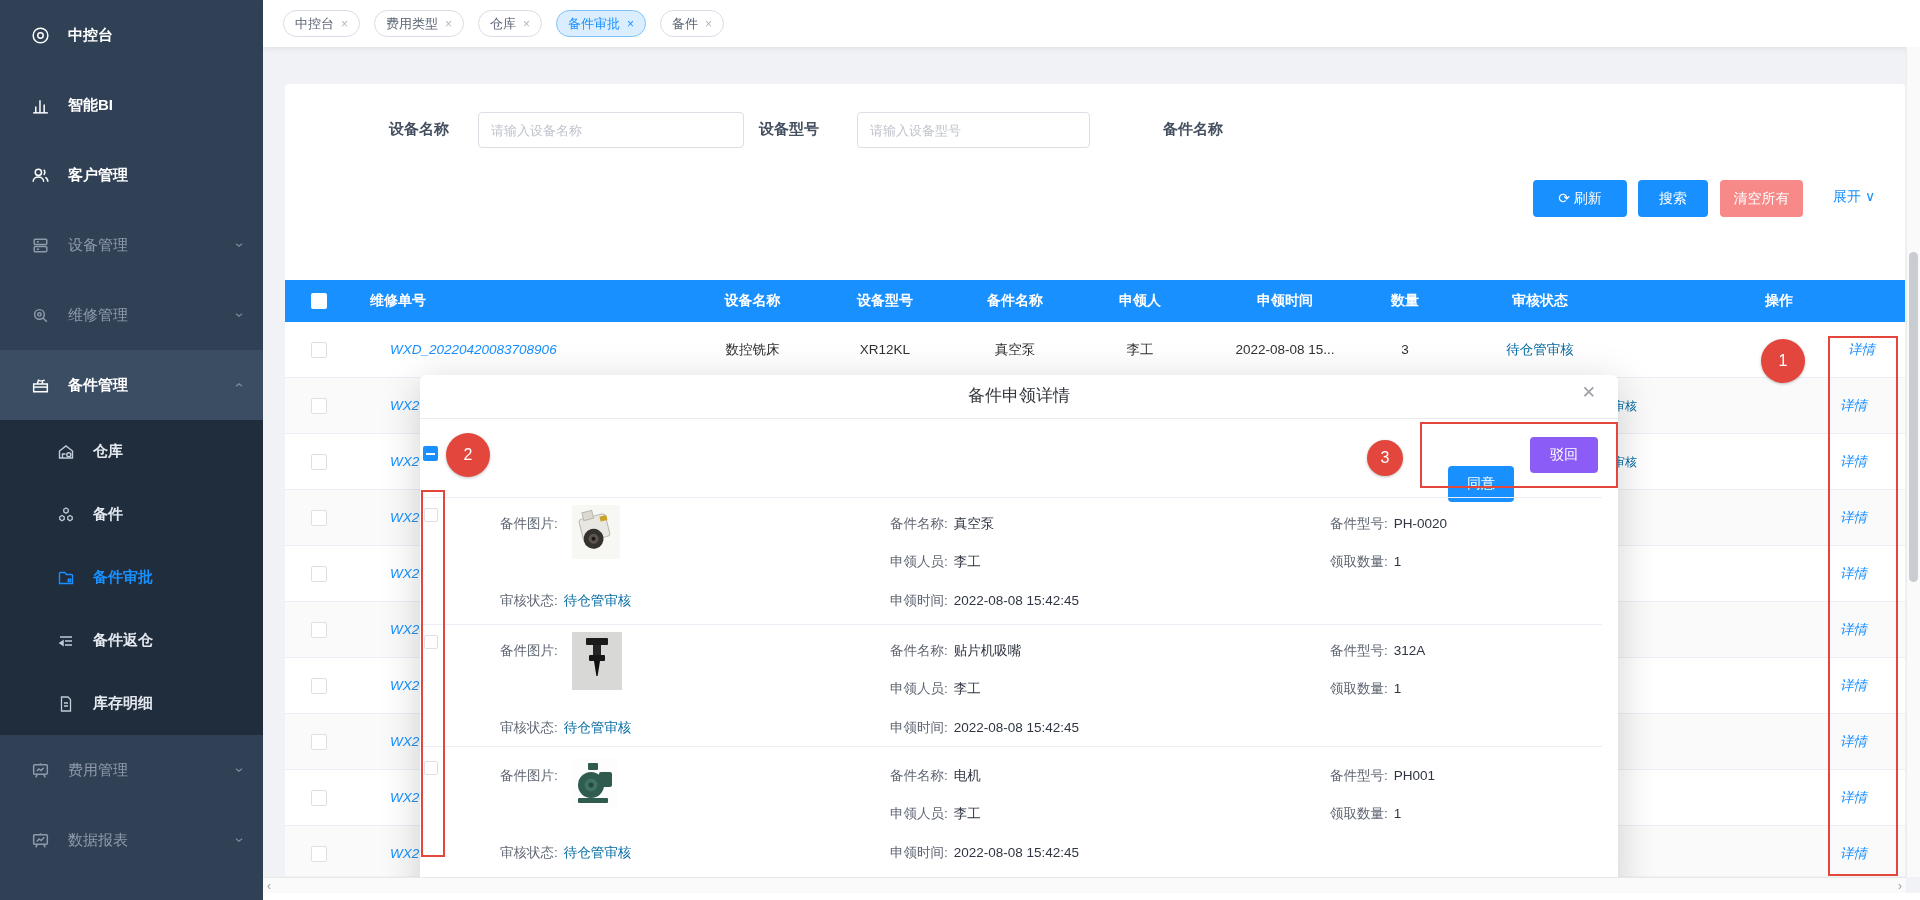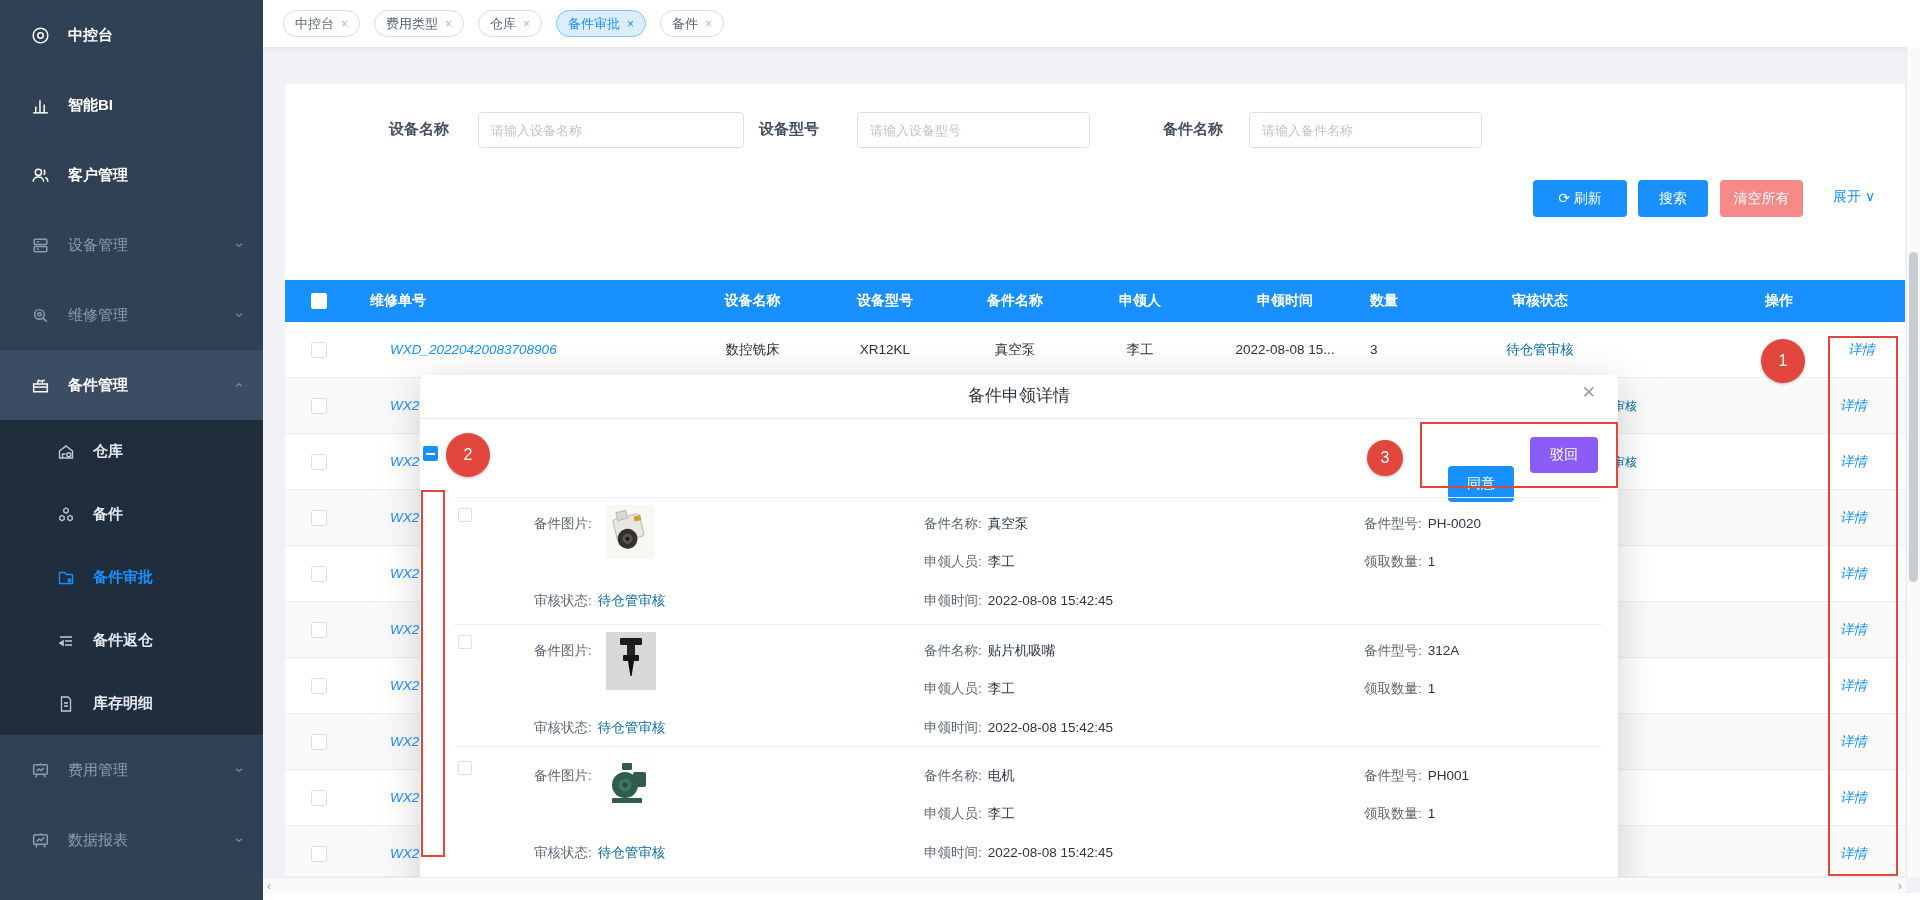--- a/index.html
+++ b/index.html
@@ -50,21 +50,21 @@
   .trow{position:relative;height:56px;display:flex;align-items:center;border-bottom:1px solid #ebeef5;font-size:13.5px;color:#303133;background:#fff;}
   .trow:nth-child(even){background:#fafafa;}
   .c0{width:70px;display:flex;justify-content:flex-start;padding-left:26px;}
   .c1{width:330px;padding-left:35px;}
   .thead .c1{padding-left:15px;}
   .c2{width:135px;text-align:center;}
   .c3{width:130px;text-align:center;}
   .c4{width:130px;text-align:center;}
   .c5{width:120px;text-align:center;}
   .c6{width:170px;text-align:center;}
-  .c7{width:70px;}
+  .c7{width:70px;text-align:center;}
   .c8{width:200px;text-align:center;}
   .c9{width:265px;text-align:right;padding-right:30px;}
   .thead .c9{padding-right:112px;}
   .cbx{width:16px;height:16px;border:1px solid #dcdfe6;border-radius:2px;background:#fff;display:inline-block;cursor:pointer;}
   .thead .cbx{border:none;}
   .link{color:#1890ff;}
   .status-orange{color:#0369a1;}
   .status-green{color:#67c23a;}
   .frag{position:absolute;left:1316px;top:50%;transform:translateY(-50%);font-size:12px;}
   .detail-link{position:absolute;left:1555px;top:50%;transform:translateY(-50%);color:#1890ff;font-size:13.5px;}
@@ -81,21 +81,21 @@
   
   .modal{position:absolute;left:420px;top:375px;width:1198px;height:525px;background:#fff;border-radius:6px 6px 0 0;box-shadow:0 8px 40px rgba(0,0,0,.18);z-index:30;}
   .m-title{position:absolute;left:0;right:0;top:9px;text-align:center;font-size:17px;color:#33383e;}
   .m-close{position:absolute;right:22px;top:7px;font-size:17px;color:#9aa0a6;cursor:pointer;}
   .m-divider{position:absolute;left:0;right:0;top:43px;border-bottom:1px solid #e8eaed;}
   .cbx-ind{position:absolute;left:3px;top:71px;width:15px;height:15px;background:#1890ff;border-radius:2px;cursor:pointer;}
   .cbx-ind::after{content:"";display:block;width:9px;height:2px;background:#fff;margin:6.5px auto 0;}
   .m-btn{position:absolute;top:62px;height:36px;border:none;border-radius:4px;color:#fff;font-size:14px;cursor:pointer;font-family:inherit;}
   .btn-approve{left:1028px;width:66px;background:#1890ff;margin-top:29px;}
   .btn-reject{left:1110px;width:68px;background:#8b5cf6;}
-  .m-blocks{position:absolute;left:0;right:16px;top:122px;padding-left:34px;}
+  .m-blocks{position:absolute;left:0;right:16px;top:122px;}
   .m-block{position:relative;border-top:1px solid #ebeef5;}
   .m-block.b1{height:127px;}
   .m-block.b2{height:122px;}
   .m-block.b3{height:134px;border-bottom:1px solid #ebeef5;}
   .m-cbx{position:absolute;left:4px;top:10px;width:14px;height:14px;border:1px solid #dcdfe6;border-radius:2px;background:#fff;cursor:pointer;}
   .m-line{position:absolute;font-size:13.5px;color:#5f6672;white-space:nowrap;}
   .m-line b{font-weight:400;color:#2f3542;margin-left:6px;}
   .m-line .status-orange{margin-left:6px;}
   .col1{left:80px;}
   .col2{left:470px;}
@@ -297,21 +297,20 @@
 <button class="top-btn btn-close-page">关闭</button>
 <button class="top-btn btn-board">看板展示</button>
 
 <main class="card">
 
   <label class="f-label" style="left:104px;">设备名称</label>
   <input class="f-input" style="left: 193px; width: 266px;" placeholder="请输入设备名称">
   <label class="f-label" style="left:474px;">设备型号</label>
   <input class="f-input" style="left: 572px; width: 233px;" placeholder="请输入设备型号">
   <label class="f-label" style="left:878px;">备件名称</label>
-  <input class="f-input" style="left: 964px; width: 233px;" placeholder="请输入备件名称">
 
   <button class="act-btn btn-refresh"><span>⟳</span> <span>刷新</span></button>
   <button class="act-btn btn-search">搜索</button>
   <button class="act-btn btn-clear">清空所有</button>
   <span class="expand-link"><span>展开</span> <span>∨</span></span>
 
   <div class="thead">
     <span class="c0">
         <span class="cbx"></span>
       </span>

